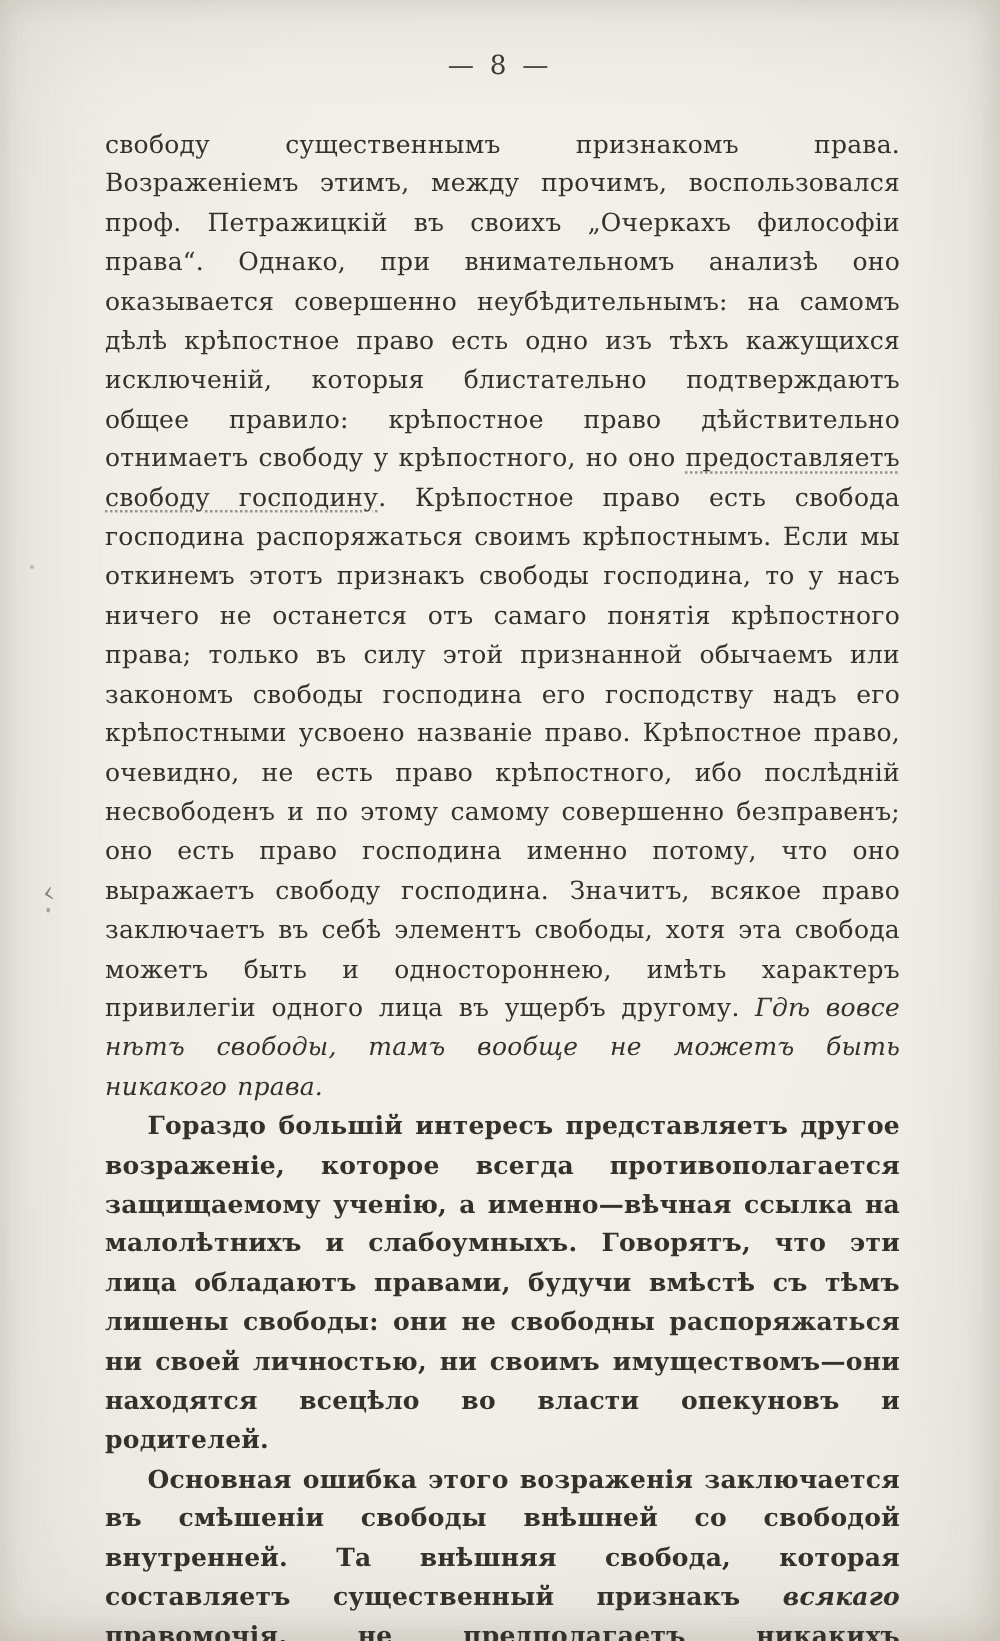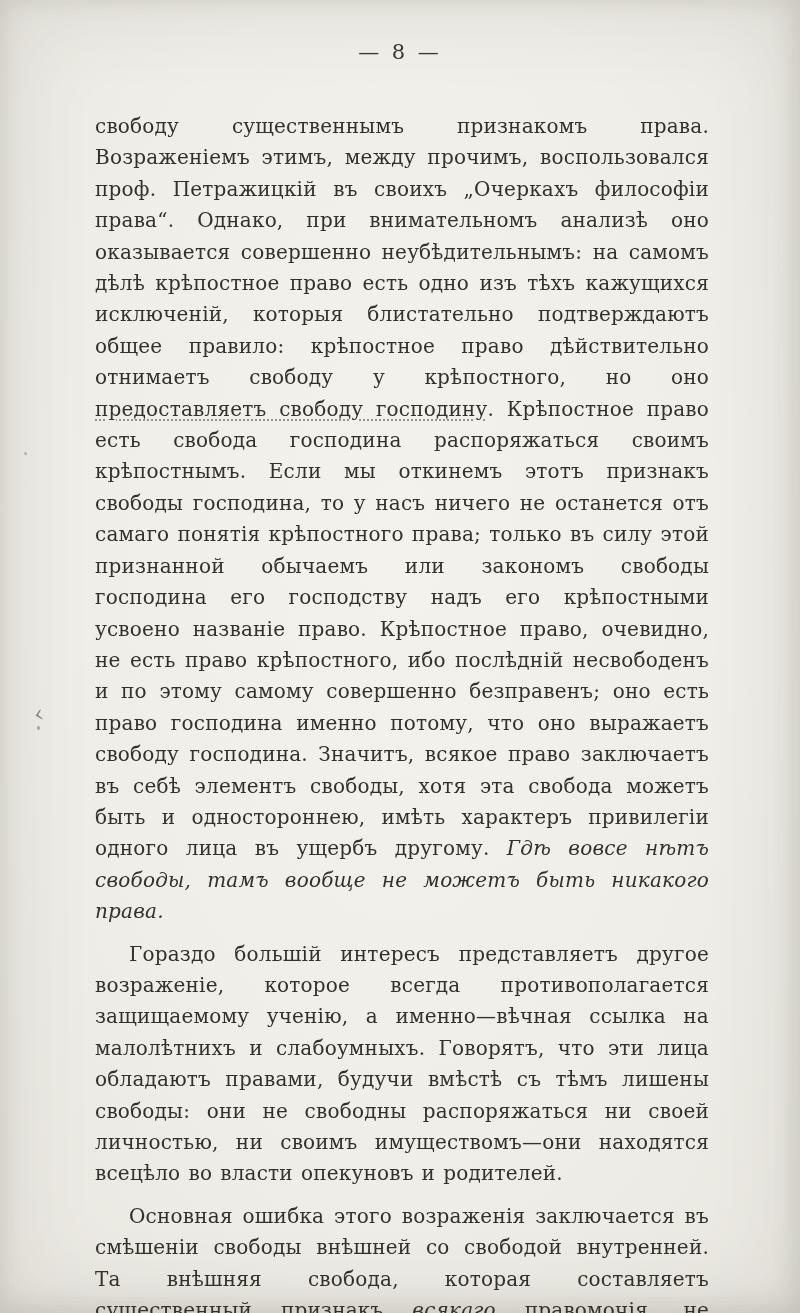--- a/index.html
+++ b/index.html
@@ -39,25 +39,26 @@
     left: 84px;
     width: 636px;
     text-align: justify;
     font-size: 20px;
     line-height: 31.4px;
     color: #34302a;
     letter-spacing: 0.2px;
     word-spacing: 1.5px;
   }
   p.para {
-    margin: 11px;
+    margin: 0;
     padding: 0;
   }
   p.para.indent {
     text-indent: 34px;
+    font-weight: bold;
   }
   .italic {
     font-style: italic;
   }
   .pencil-underline {
     text-decoration: underline dotted #9a9486;
     text-decoration-thickness: 1.5px;
     text-underline-offset: 4px;
   }
   .margin-mark {

